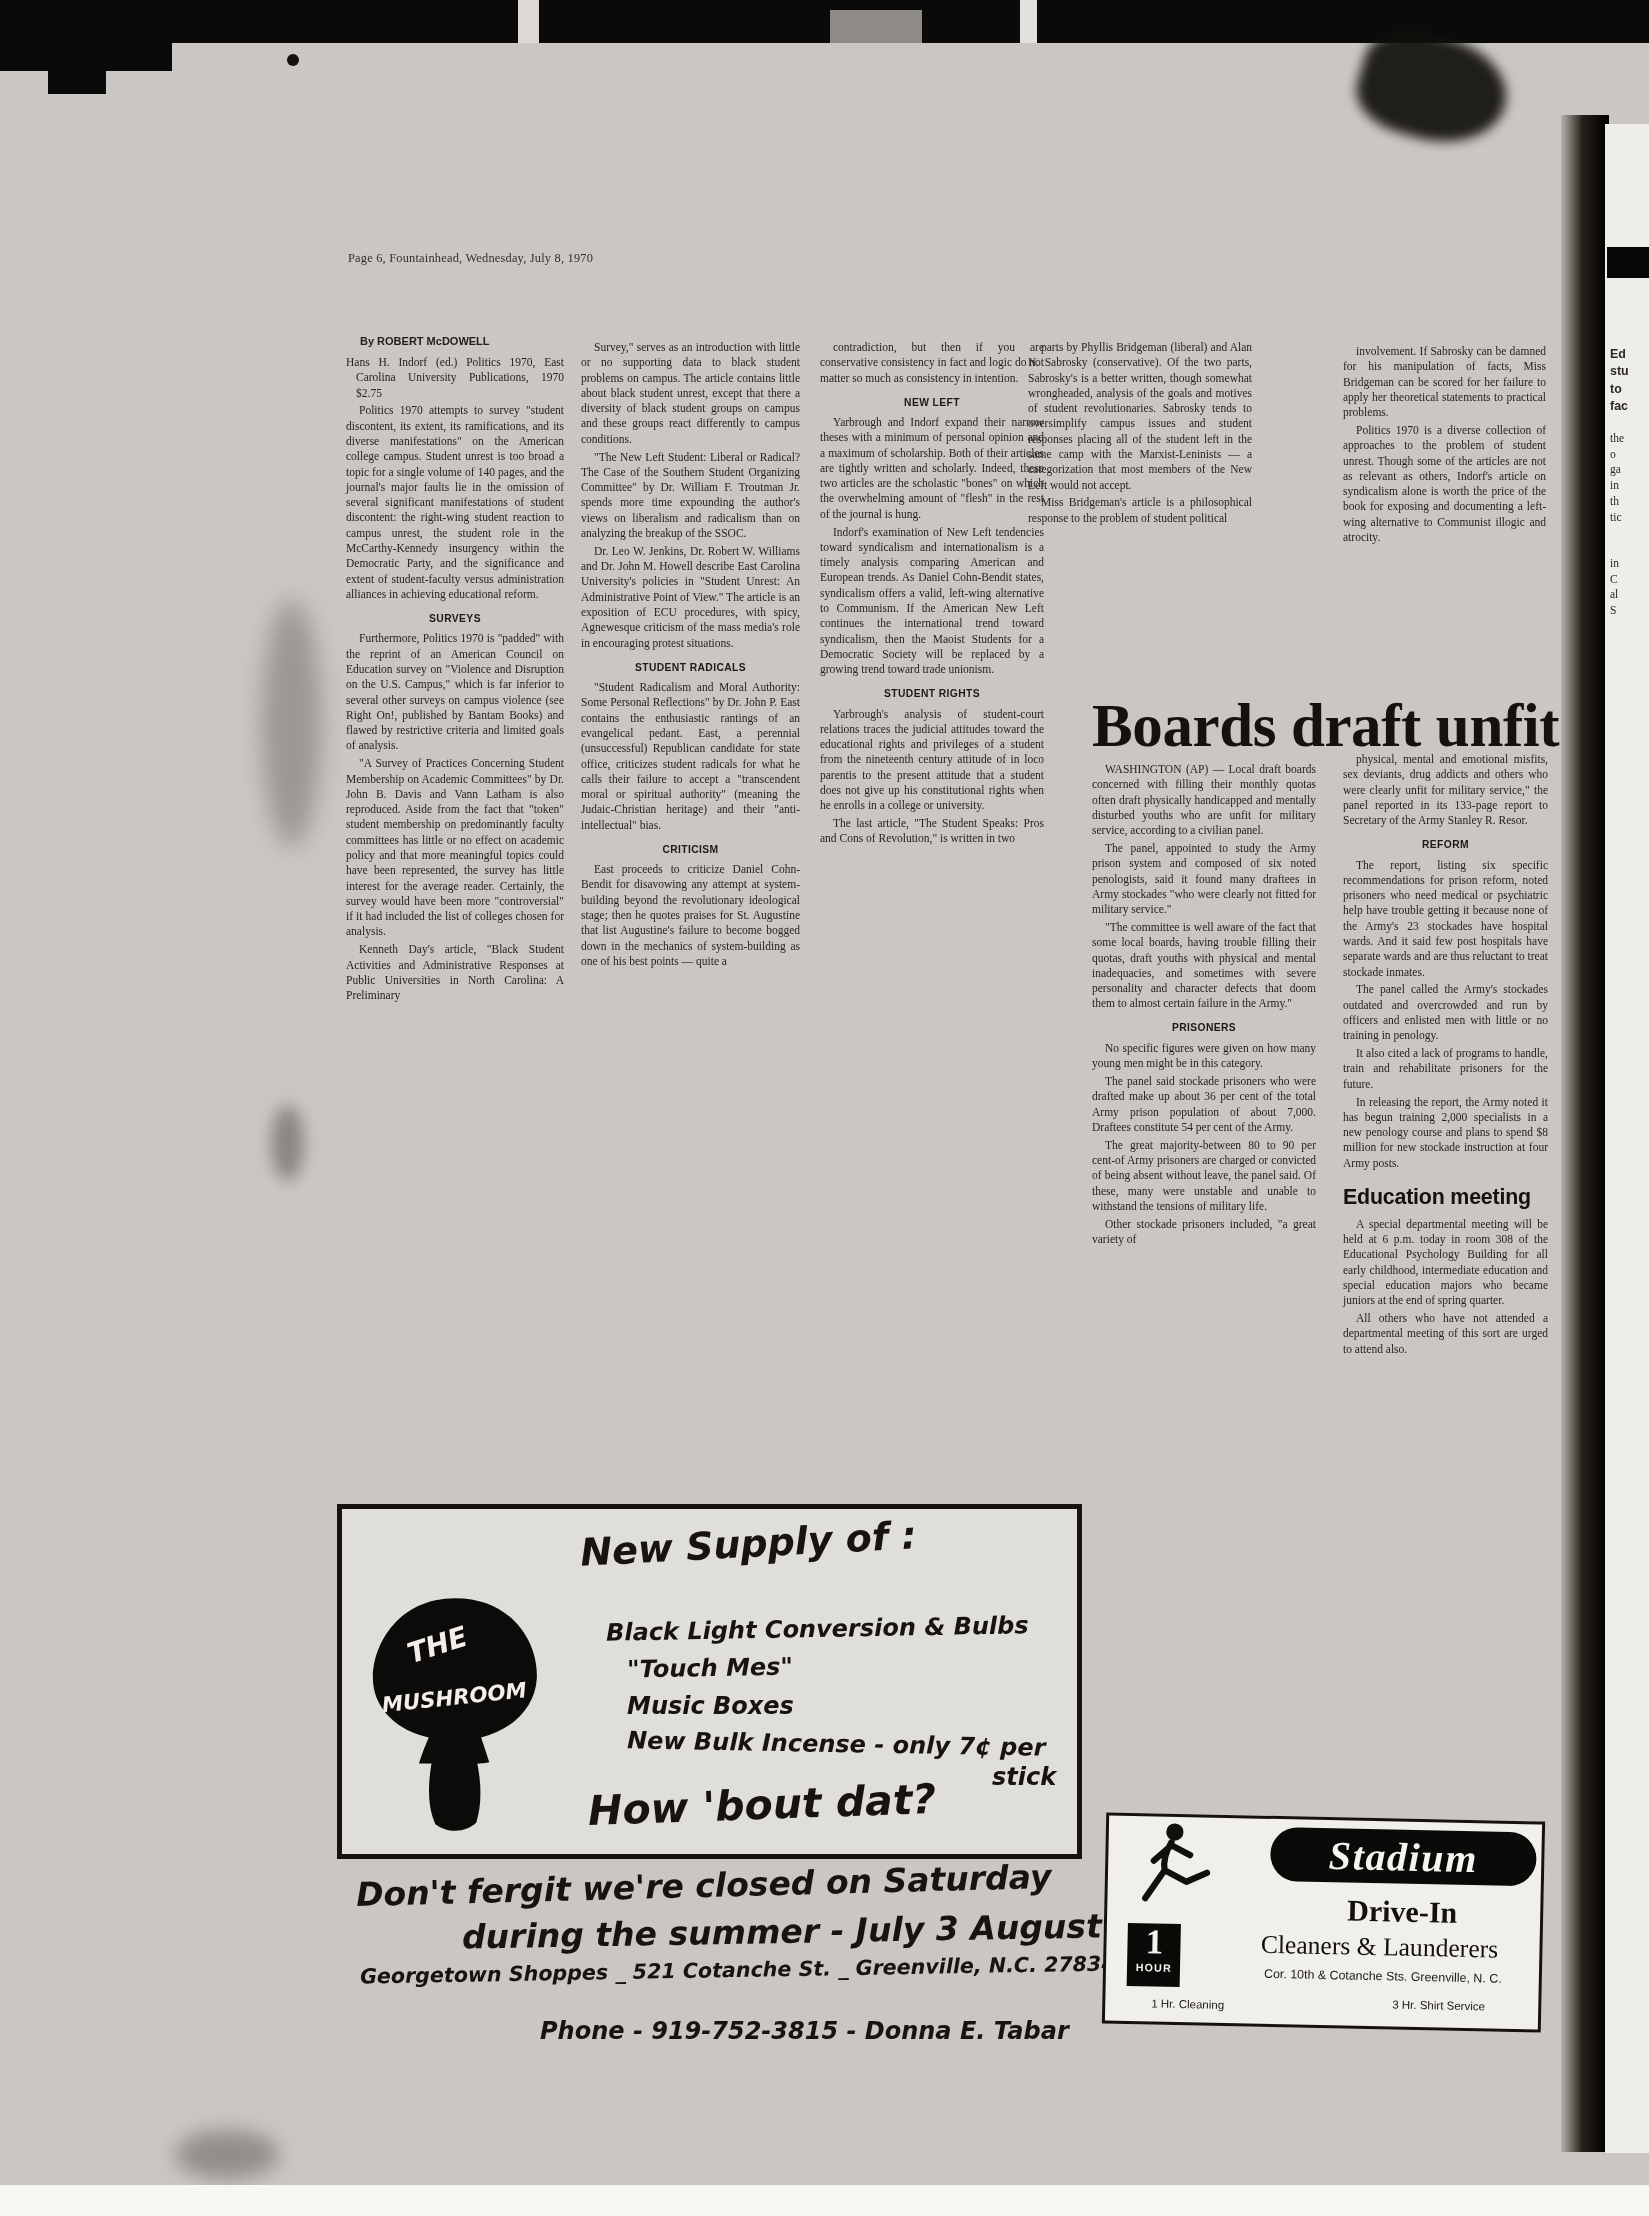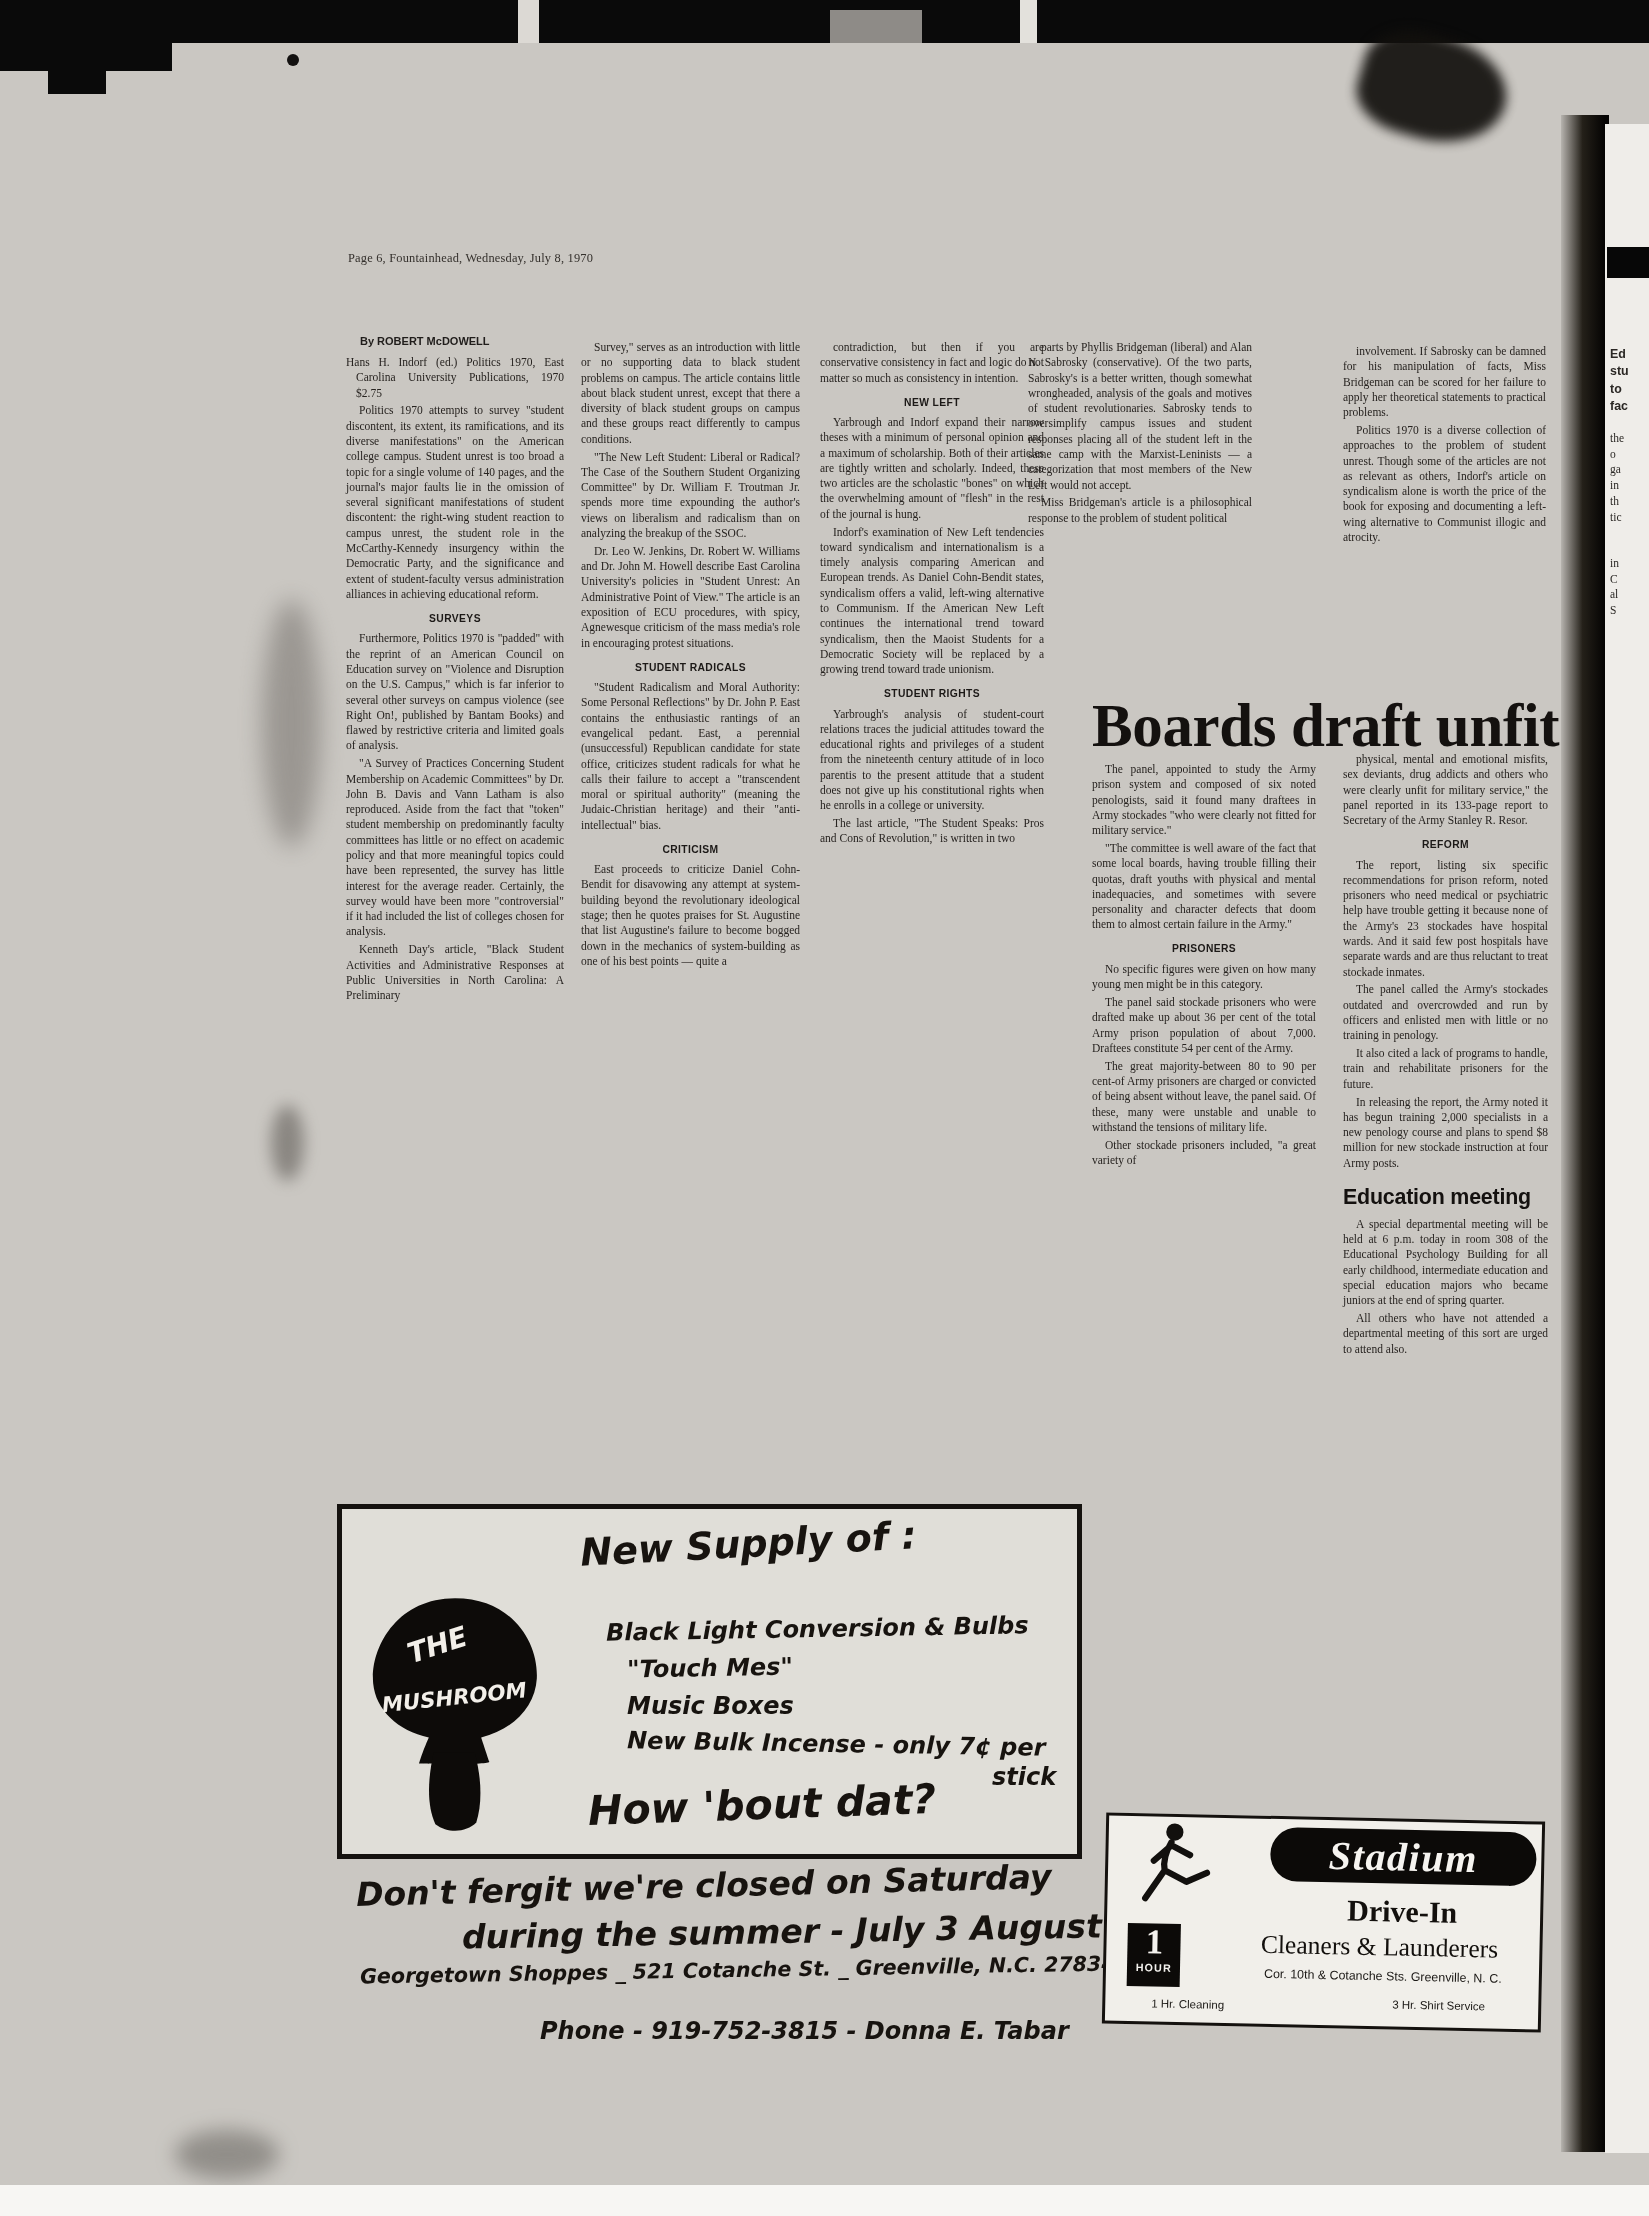--- a/index.html
+++ b/index.html
@@ -202,20 +202,21 @@
     </div>
   <div class="newscol c5t">
 
   <p class="t-para">involvement. If Sabrosky can be damned for his manipulation of facts, Miss Bridgeman can be scored for her failure to apply her theoretical statements to practical problems.</p>
       <p class="t-para">Politics 1970 is a diverse collection of approaches to the problem of student unrest. Though some of the articles are not as relevant as others, Indorf's article on syndicalism alone is worth the price of the book for exposing and documenting a left-wing alternative to Communist illogic and atrocity.</p>
     </div>
 
   <h2 class="headline2">Boards draft unfit</h2>
   <div class="newscol c4b">
 
+  <p class="t-para">WASHINGTON (AP) — Local draft boards concerned with filling their monthly quotas often draft physically handicapped and mentally disturbed youths who are unfit for military service, according to a civilian panel.</p>
       <p class="t-para">The panel, appointed to study the Army prison system and composed of six noted penologists, said it found many draftees in Army stockades "who were clearly not fitted for military service."</p>
       <p class="t-para">"The committee is well aware of the fact that some local boards, having trouble filling their quotas, draft youths with physical and mental inadequacies, and sometimes with severe personality and character defects that doom them to almost certain failure in the Army."</p>
       <p class="t-subhead">PRISONERS</p>
       <p class="t-para">No specific figures were given on how many young men might be in this category.</p>
       <p class="t-para">The panel said stockade prisoners who were drafted make up about 36 per cent of the total Army prison population of about 7,000. Draftees constitute 54 per cent of the Army.</p>
       <p class="t-para">The great majority-between 80 to 90 per cent-of Army prisoners are charged or convicted of being absent without leave, the panel said. Of these, many were unstable and unable to withstand the tensions of military life.</p>
       <p class="t-para">Other stockade prisoners included, "a great variety of</p>
     </div>
   <div class="newscol c5b">
 

